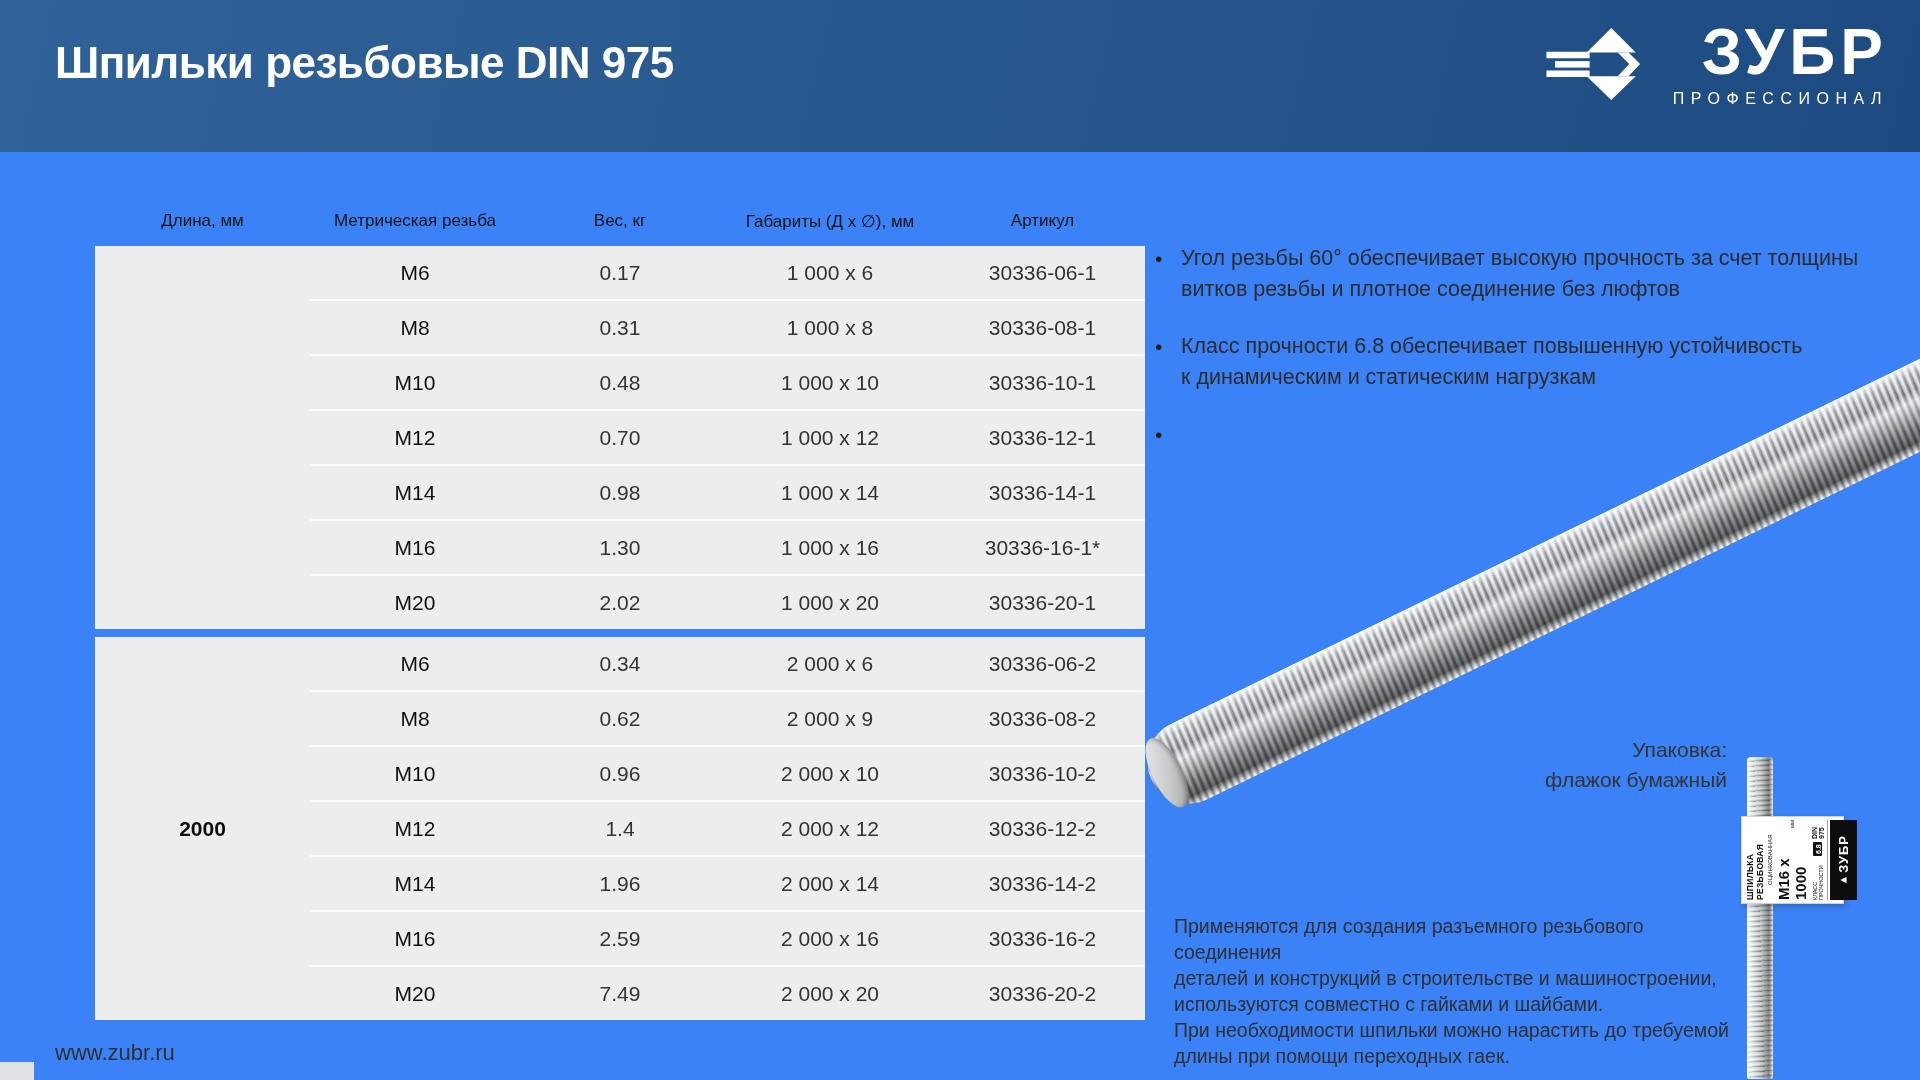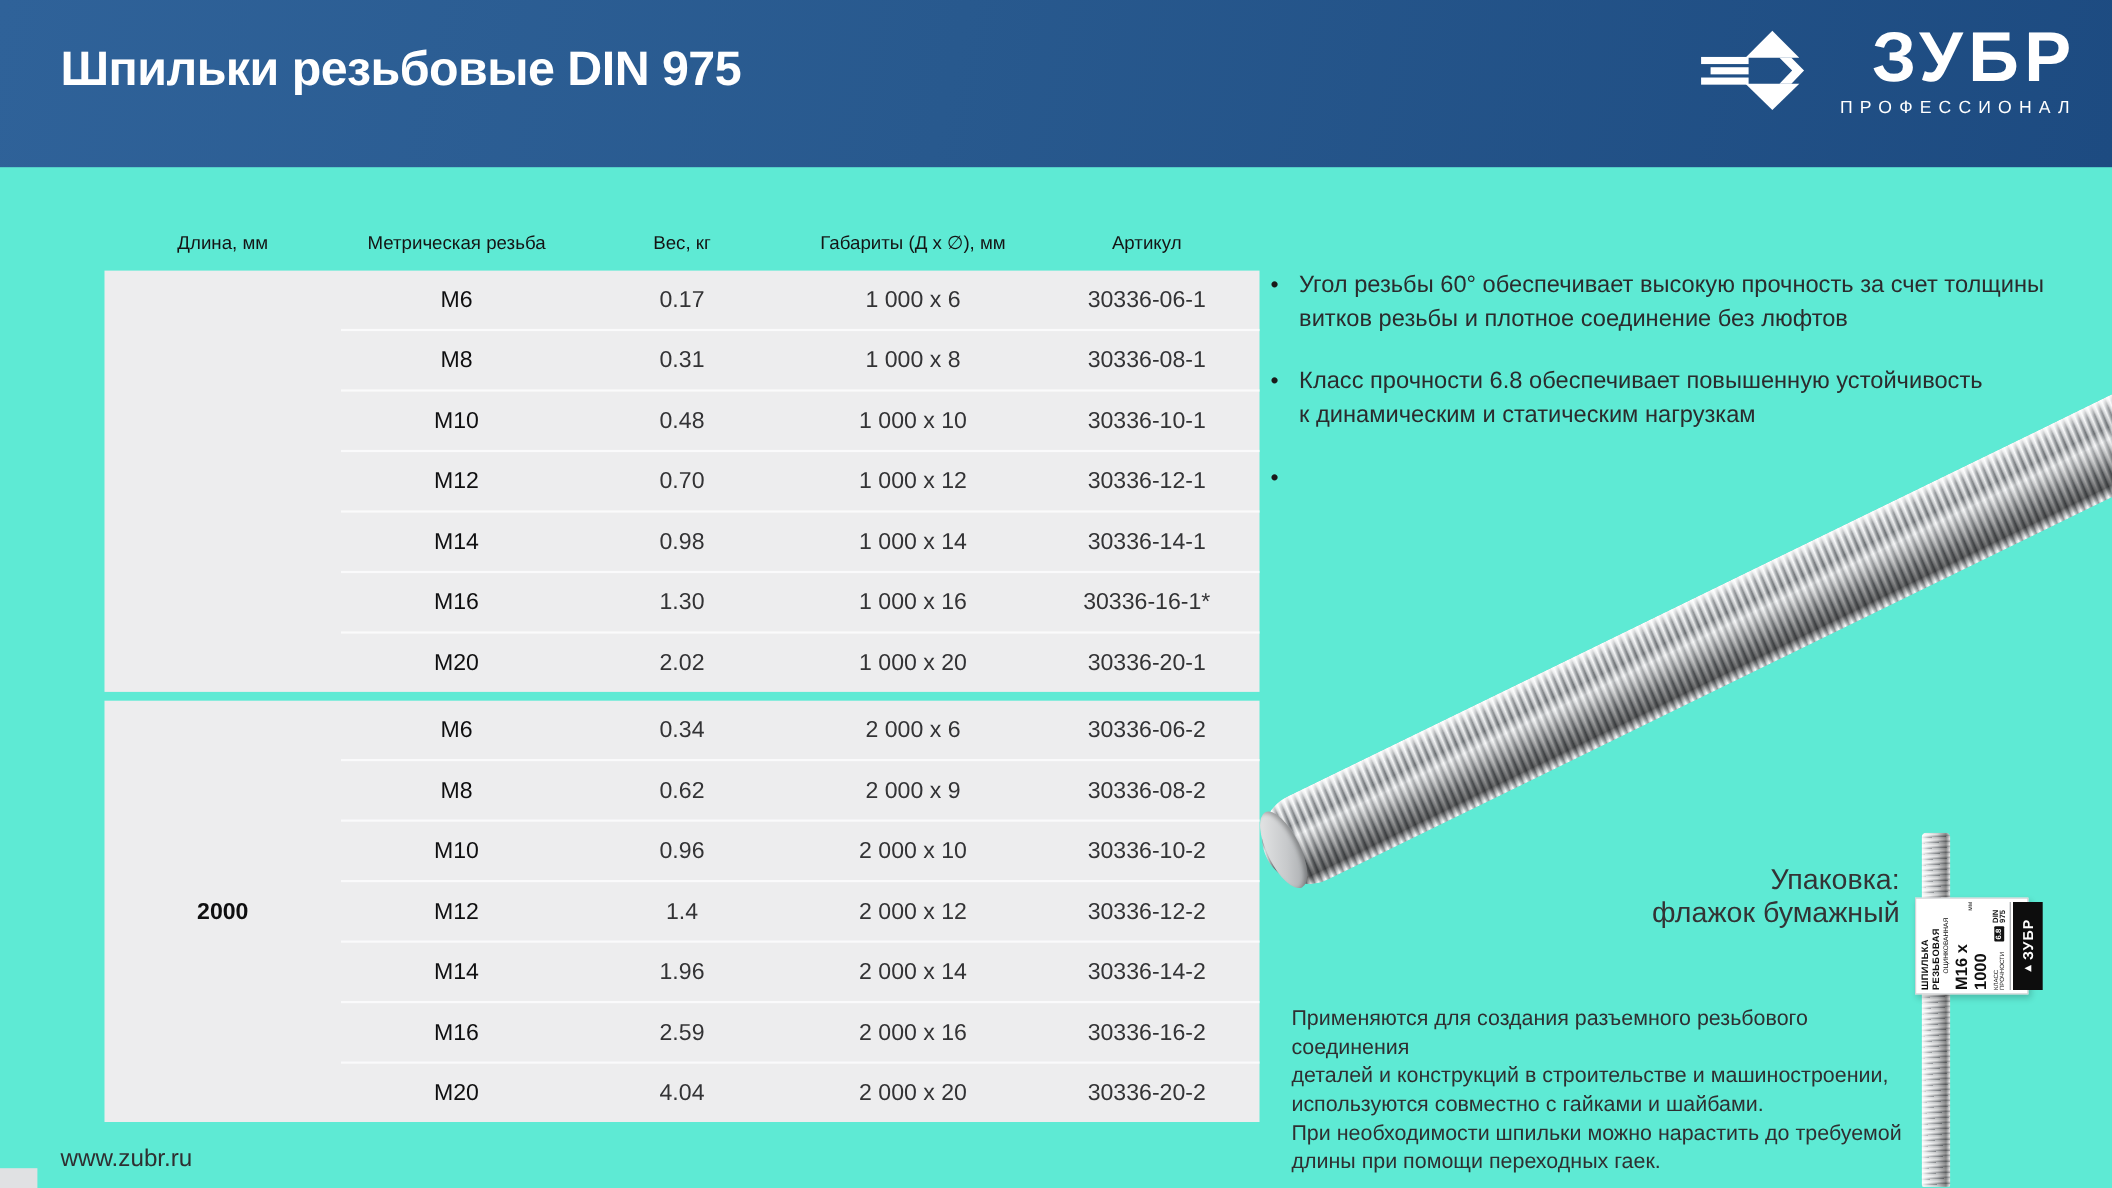--- a/index.html
+++ b/index.html
@@ -1,16 +1,16 @@
 <!DOCTYPE html>
 <html><head>
 <meta charset="utf-8">
 <style>
   html,body{margin:0;padding:0;background:#ffffff;}
-  .page{position:relative;width:1920px;height:1080px;background:#5eead4;overflow:hidden;
+  .page{position:relative;width:1920px;height:1080px;background:#3b82f6;overflow:hidden;
         font-family:"Liberation Sans","DejaVu Sans",sans-serif;color:#2e2e30;}
 
   
   .hdr{position:absolute;left:0;top:0;width:1920px;height:152px;
        background:linear-gradient(103deg,#2f6299 0%,#28598e 45%,#1d4b81 100%);}
   .hdr h1{position:absolute;left:55px;top:38px;margin:0;color:#fff;
           font-size:44px;font-weight:bold;letter-spacing:-0.5px;}
   .brand{position:absolute;right:32px;top:16px;display:flex;align-items:center;gap:20px;}
   .brand-mark{display:block;}
   .brand-text{display:flex;flex-direction:column;align-items:flex-end;}
@@ -68,22 +68,22 @@
   .flag .meta{border-left:1px solid #9a9c9e;padding-left:2px;gap:3px;}
   .flag .strength{font-size:5.5px;}
   .flag .chip{background:#111;color:#fff;font-size:7px;font-weight:bold;padding:2px 1px;border-radius:1px;}
   .flag .din{font-size:7px;font-weight:bold;}
   .flagbrand{background:#0d0d0d;flex:0 0 27px;display:flex;align-items:center;justify-content:center;}
   .flagbrand .v{color:#fff;gap:3px;}
   .flagbrand .bname{font-size:13px;font-weight:bold;letter-spacing:1px;}
   .flagbrand .bicon{font-size:8px;}
 
   
-  .packaging{position:absolute;right:193px;top:784px;text-align:right;
-             font-size:26px;line-height:30px;color:#333335;}
+  .packaging{position:absolute;right:193px;top:735px;text-align:right;
+             font-size:21px;line-height:30px;color:#333335;}
   .desc{position:absolute;left:1174px;top:913px;width:560px;font-size:19.5px;
         line-height:26px;color:#2f2f31;}
   .desc p{margin:0;white-space:pre-line;}
   .foot{position:absolute;left:55px;top:1040px;display:flex;gap:14px;
         font-size:22px;color:#2f2f31;flex-direction:column;}
   .corner-mark{position:absolute;left:0;top:1062px;width:34px;height:18px;background:#e0e1e3;}
 </style>
 </head>
 <body>
 
@@ -207,21 +207,21 @@
 
   <div class="trow">
     <span class="c thread">М16</span>
     <span class="c">2.59</span>
     <span class="c">2 000 x 16</span>
     <span class="c">30336-16-2</span>
   </div>
 
   <div class="trow">
     <span class="c thread">М20</span>
-    <span class="c">4.04</span>
+    <span class="c">7.49</span>
     <span class="c">2 000 x 20</span>
     <span class="c">30336-20-2</span>
   </div>
 </div>
     </div>
   </section>
 
   <ul class="features">
     <li>
       <span class="bullet">•</span>

